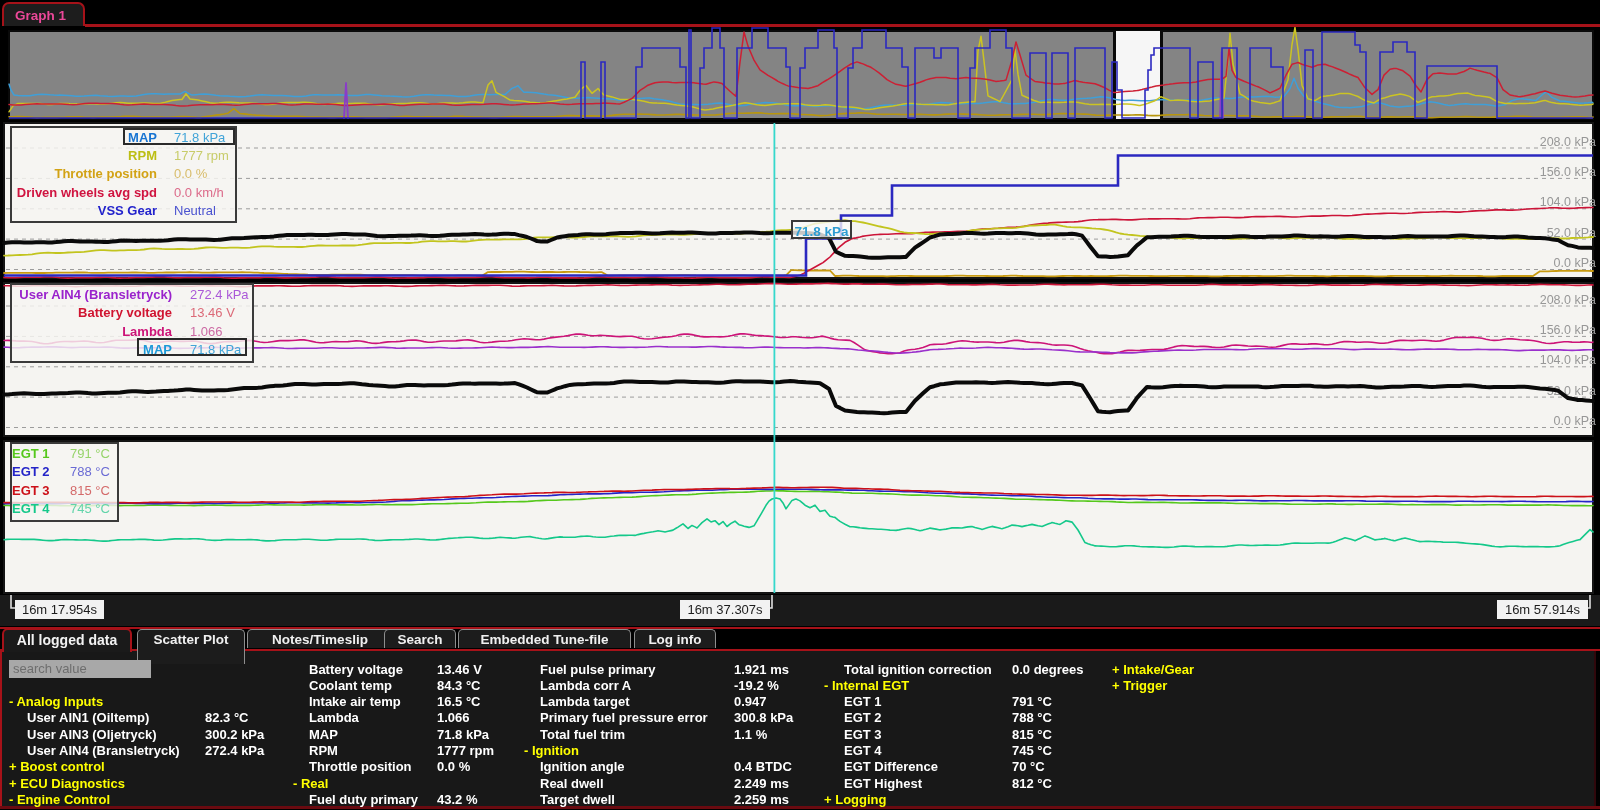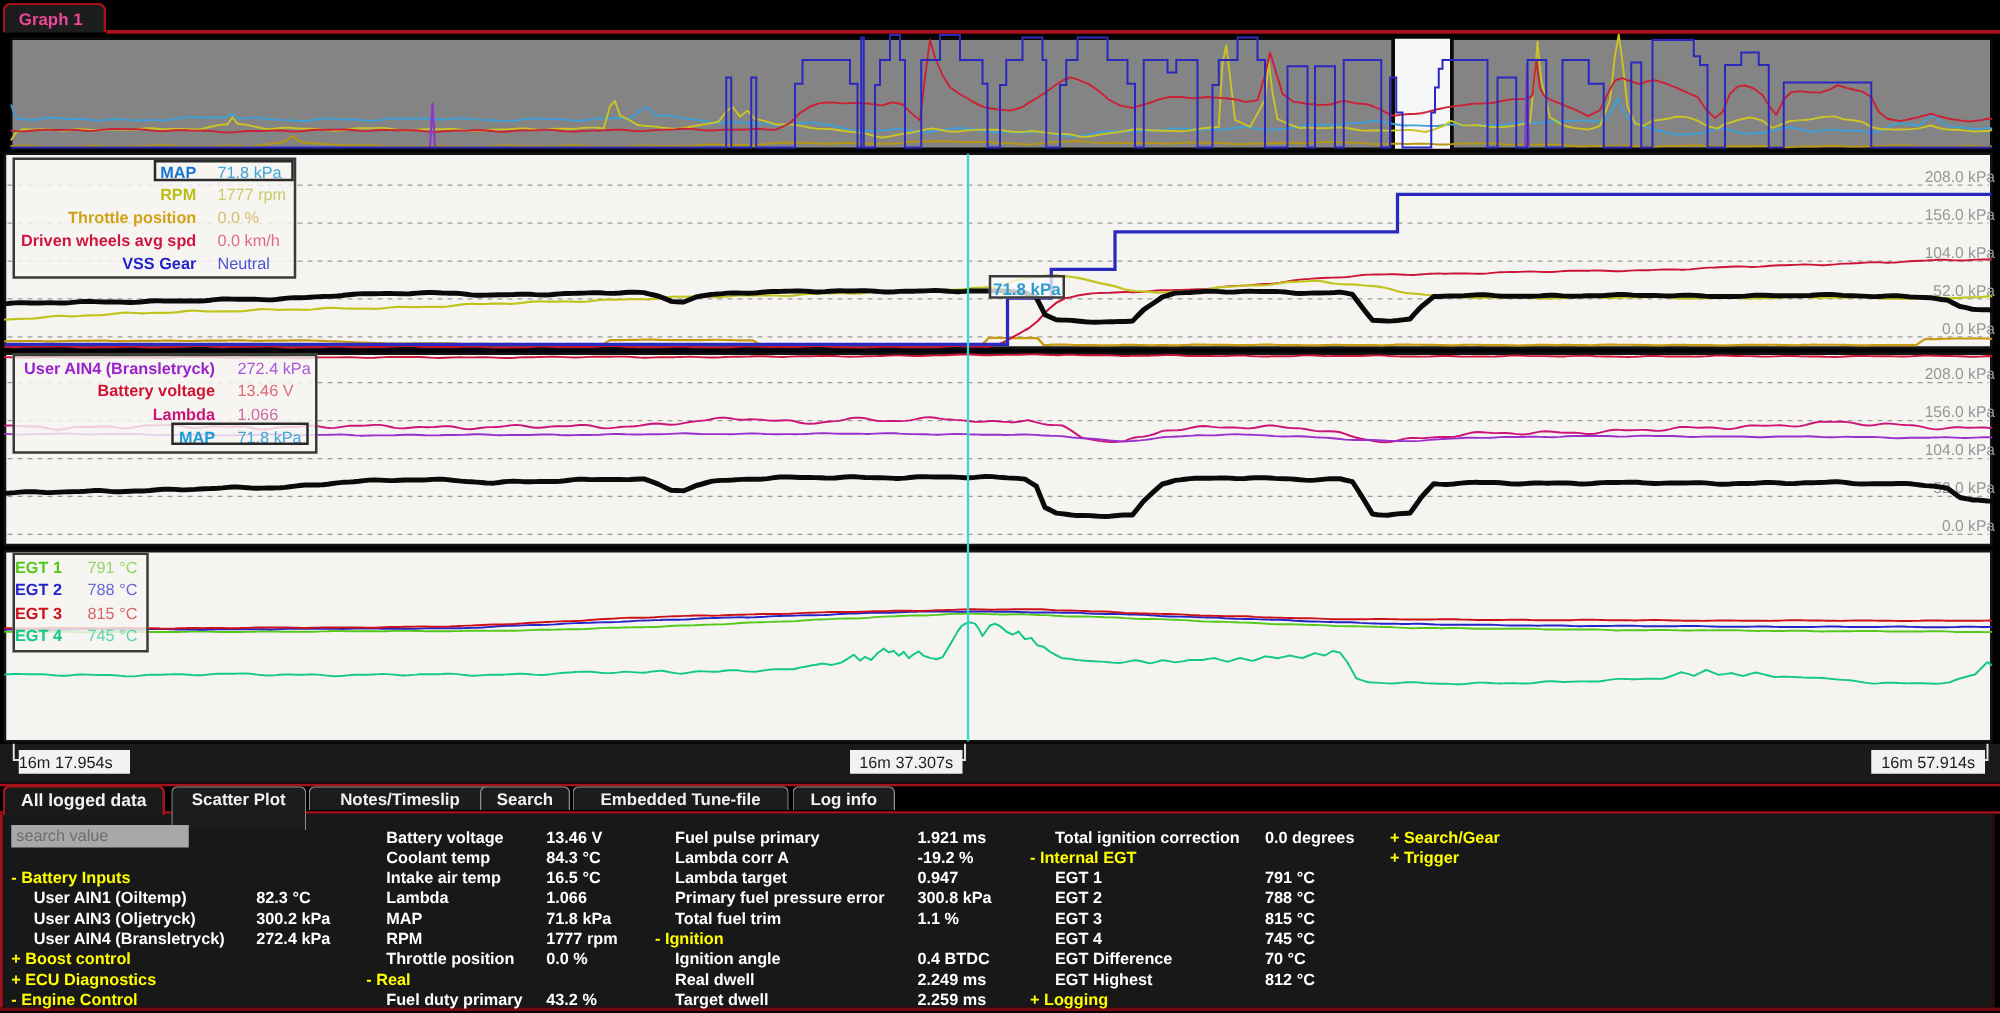--- a/index.html
+++ b/index.html
@@ -77,38 +77,38 @@
     <div style="height:18.4px;line-height:18.4px;white-space:nowrap"><span style="display:inline-block;width:160px;text-align:right;color:#1e9ad8;font-weight:bold">MAP</span><span style="display:inline-block;margin-left:18px;color:#42a4d8">71.8 kPa</span></div>
   </div>
 <div style="position:absolute;left:137px;top:338px;width:110px;height:18px;border:2px solid #2a2a2a"></div>
 <div style="position:absolute;left:10px;top:442px;width:109px;background:rgba(246,245,242,0.82);border:2px solid #3a3a3a;padding-top:1px;padding-bottom:1px;font-size:13px">
     <div style="height:18.4px;line-height:18.4px;white-space:nowrap"><span style="display:inline-block;width:50px;text-align:left;color:#55c81c;font-weight:bold">EGT 1</span><span style="display:inline-block;margin-left:8px;color:#96d46a">791 °C</span></div>
     <div style="height:18.4px;line-height:18.4px;white-space:nowrap"><span style="display:inline-block;width:50px;text-align:left;color:#2424c8;font-weight:bold">EGT 2</span><span style="display:inline-block;margin-left:8px;color:#6a6ad4">788 °C</span></div>
     <div style="height:18.4px;line-height:18.4px;white-space:nowrap"><span style="display:inline-block;width:50px;text-align:left;color:#cc1018;font-weight:bold">EGT 3</span><span style="display:inline-block;margin-left:8px;color:#d46a6a">815 °C</span></div>
     <div style="height:18.4px;line-height:18.4px;white-space:nowrap"><span style="display:inline-block;width:50px;text-align:left;color:#14c88a;font-weight:bold">EGT 4</span><span style="display:inline-block;margin-left:8px;color:#62d4aa">745 °C</span></div>
   </div>
 <div style="position:absolute;left:791px;top:220px;width:61px;height:19px;background:rgba(250,250,248,0.78);border:2px solid #3a3a3a;color:#2e9cd2;font-size:13.5px;font-weight:bold;line-height:19px;text-align:center">71.8 kPa</div>
-<div style="position:absolute;left:15px;top:600px;width:89px;height:19px;background:#f2f2f2;color:#1c1c1c;font-size:13px;line-height:19px;">16m 17.954s</div>
+<div style="position:absolute;left:15px;top:600px;width:89px;height:19px;background:#f2f2f2;color:#1c1c1c;font-size:13px;line-height:19px;text-align:center">16m 17.954s</div>
 <div style="position:absolute;left:680px;top:600px;width:90px;height:19px;background:#f2f2f2;color:#1c1c1c;font-size:13px;line-height:19px;text-align:center">16m 37.307s</div>
 <div style="position:absolute;left:1497px;top:600px;width:91px;height:19px;background:#f2f2f2;color:#1c1c1c;font-size:13px;line-height:19px;text-align:center">16m 57.914s</div>
 <div style="position:absolute;left:0px;top:626.5px;width:1600px;height:2px;background:#a61219"></div>
 <div style="position:absolute;left:0px;top:648.5px;width:1600px;height:2.5px;background:#a61219"></div>
 <div style="position:absolute;left:137px;top:629px;width:108px;height:35px;background:#1c1c1c;border:1px solid #8e8e8e;border-bottom:none;border-radius:5px 5px 0 0;color:#f0f0f0;font-size:13.5px;font-weight:bold;text-align:center;line-height:19px;z-index:3">Scatter Plot</div>
 <div style="position:absolute;left:247px;top:629px;width:146px;height:19px;background:#1c1c1c;border:1px solid #8e8e8e;border-bottom:none;border-radius:5px 5px 0 0;color:#f0f0f0;font-size:13.5px;font-weight:bold;text-align:center;line-height:19px;z-index:3">Notes/Timeslip</div>
 <div style="position:absolute;left:384px;top:629px;width:72px;height:19px;background:#1c1c1c;border:1px solid #8e8e8e;border-bottom:none;border-radius:5px 5px 0 0;color:#f0f0f0;font-size:13.5px;font-weight:bold;text-align:center;line-height:19px;z-index:3">Search</div>
 <div style="position:absolute;left:458px;top:629px;width:173px;height:19px;background:#1c1c1c;border:1px solid #8e8e8e;border-bottom:none;border-radius:5px 5px 0 0;color:#f0f0f0;font-size:13.5px;font-weight:bold;text-align:center;line-height:19px;z-index:3">Embedded Tune-file</div>
 <div style="position:absolute;left:634px;top:629px;width:82px;height:19px;background:#1c1c1c;border:1px solid #8e8e8e;border-bottom:none;border-radius:5px 5px 0 0;color:#f0f0f0;font-size:13.5px;font-weight:bold;text-align:center;line-height:19px;z-index:3">Log info</div>
 <div style="position:absolute;left:2px;top:628px;width:130px;height:24px;background:#1a1a1a;border:2px solid #a61219;border-bottom:none;border-radius:6px 6px 0 0;color:#f2f2f2;font-size:14px;font-weight:bold;text-align:center;line-height:21px;z-index:4">All logged data</div>
 <div style="position:absolute;left:0px;top:651px;width:1596px;height:155px;background:#181818;border-left:2px solid #a61219;border-right:2px solid #30080c;z-index:2"></div>
 <div style="position:absolute;left:0px;top:806px;width:1600px;height:3px;background:#6a0a10;z-index:2"></div>
 <div style="position:absolute;left:9px;top:660px;width:142px;height:18px;background:#a8a8a8;color:#6e6e6e;font-size:13px;line-height:17px;padding-left:4px;z-index:5">search value</div>
 <div style="position:absolute;left:9px;top:661.5px;font-size:13px;font-weight:bold;color:#fff;z-index:5">
     <div style="height:16.3px"></div>
     <div style="height:16.3px"></div>
-    <div style="height:16.3px;line-height:16.3px;color:#ffff00;white-space:nowrap">- Battery Inputs</div>
+    <div style="height:16.3px;line-height:16.3px;color:#ffff00;white-space:nowrap">- Analog Inputs</div>
     <div style="height:16.3px;line-height:16.3px;white-space:nowrap;position:relative"><span style="padding-left:18px">User AIN1 (Oiltemp)</span><span style="position:absolute;left:196px">82.3 °C</span></div>
     <div style="height:16.3px;line-height:16.3px;white-space:nowrap;position:relative"><span style="padding-left:18px">User AIN3 (Oljetryck)</span><span style="position:absolute;left:196px">300.2 kPa</span></div>
     <div style="height:16.3px;line-height:16.3px;white-space:nowrap;position:relative"><span style="padding-left:18px">User AIN4 (Bransletryck)</span><span style="position:absolute;left:196px">272.4 kPa</span></div>
     <div style="height:16.3px;line-height:16.3px;color:#ffff00;white-space:nowrap">+ Boost control</div>
     <div style="height:16.3px;line-height:16.3px;color:#ffff00;white-space:nowrap">+ ECU Diagnostics</div>
     <div style="height:16.3px;line-height:16.3px;color:#ffff00;white-space:nowrap">- Engine Control</div>
   </div>
 <div style="position:absolute;left:293px;top:661.5px;font-size:13px;font-weight:bold;color:#fff;z-index:5">
     <div style="height:16.3px;line-height:16.3px;white-space:nowrap;position:relative"><span style="padding-left:16px">Battery voltage</span><span style="position:absolute;left:144px">13.46 V</span></div>
     <div style="height:16.3px;line-height:16.3px;white-space:nowrap;position:relative"><span style="padding-left:16px">Coolant temp</span><span style="position:absolute;left:144px">84.3 °C</span></div>
@@ -136,14 +136,14 @@
     <div style="height:16.3px;line-height:16.3px;color:#ffff00;white-space:nowrap">- Internal EGT</div>
     <div style="height:16.3px;line-height:16.3px;white-space:nowrap;position:relative"><span style="padding-left:20px">EGT 1</span><span style="position:absolute;left:188px">791 °C</span></div>
     <div style="height:16.3px;line-height:16.3px;white-space:nowrap;position:relative"><span style="padding-left:20px">EGT 2</span><span style="position:absolute;left:188px">788 °C</span></div>
     <div style="height:16.3px;line-height:16.3px;white-space:nowrap;position:relative"><span style="padding-left:20px">EGT 3</span><span style="position:absolute;left:188px">815 °C</span></div>
     <div style="height:16.3px;line-height:16.3px;white-space:nowrap;position:relative"><span style="padding-left:20px">EGT 4</span><span style="position:absolute;left:188px">745 °C</span></div>
     <div style="height:16.3px;line-height:16.3px;white-space:nowrap;position:relative"><span style="padding-left:20px">EGT Difference</span><span style="position:absolute;left:188px">70 °C</span></div>
     <div style="height:16.3px;line-height:16.3px;white-space:nowrap;position:relative"><span style="padding-left:20px">EGT Highest</span><span style="position:absolute;left:188px">812 °C</span></div>
     <div style="height:16.3px;line-height:16.3px;color:#ffff00;white-space:nowrap">+ Logging</div>
   </div>
 <div style="position:absolute;left:1112px;top:661.5px;font-size:13px;font-weight:bold;color:#fff;z-index:5">
-    <div style="height:16.3px;line-height:16.3px;color:#ffff00;white-space:nowrap">+ Search/Gear</div>
+    <div style="height:16.3px;line-height:16.3px;color:#ffff00;white-space:nowrap">+ Intake/Gear</div>
     <div style="height:16.3px;line-height:16.3px;color:#ffff00;white-space:nowrap">+ Trigger</div>
   </div>
 </body></html>

